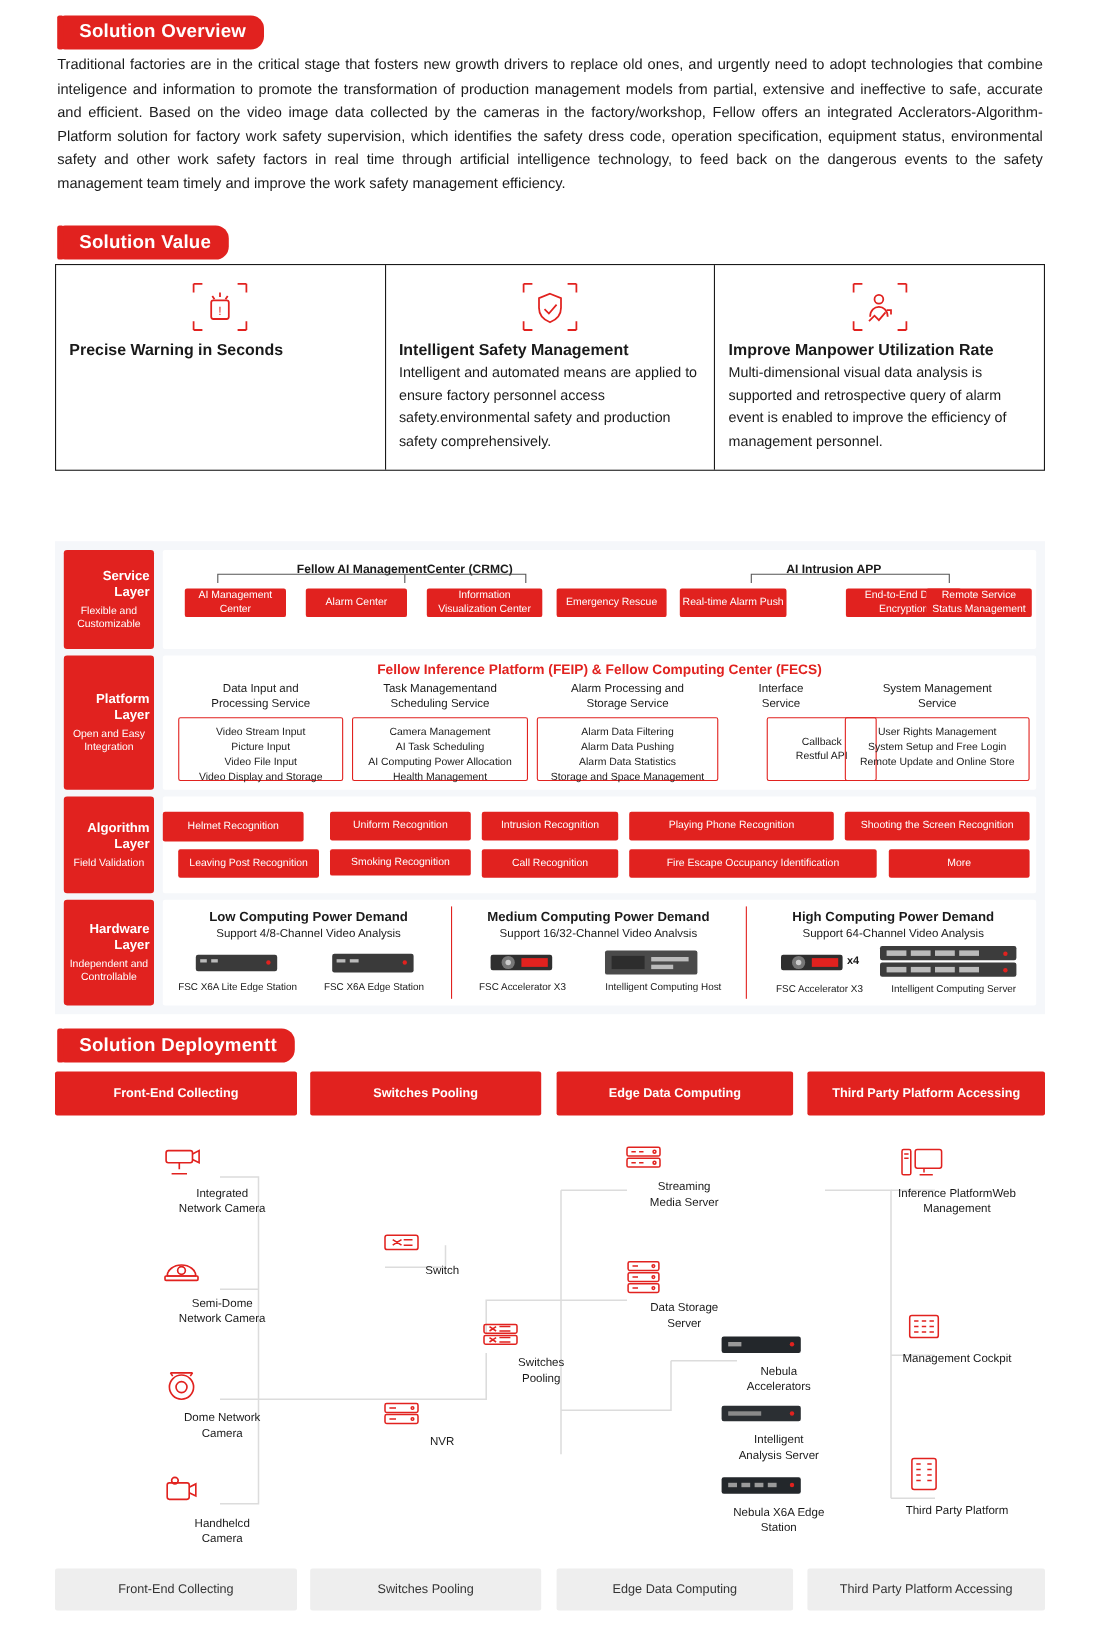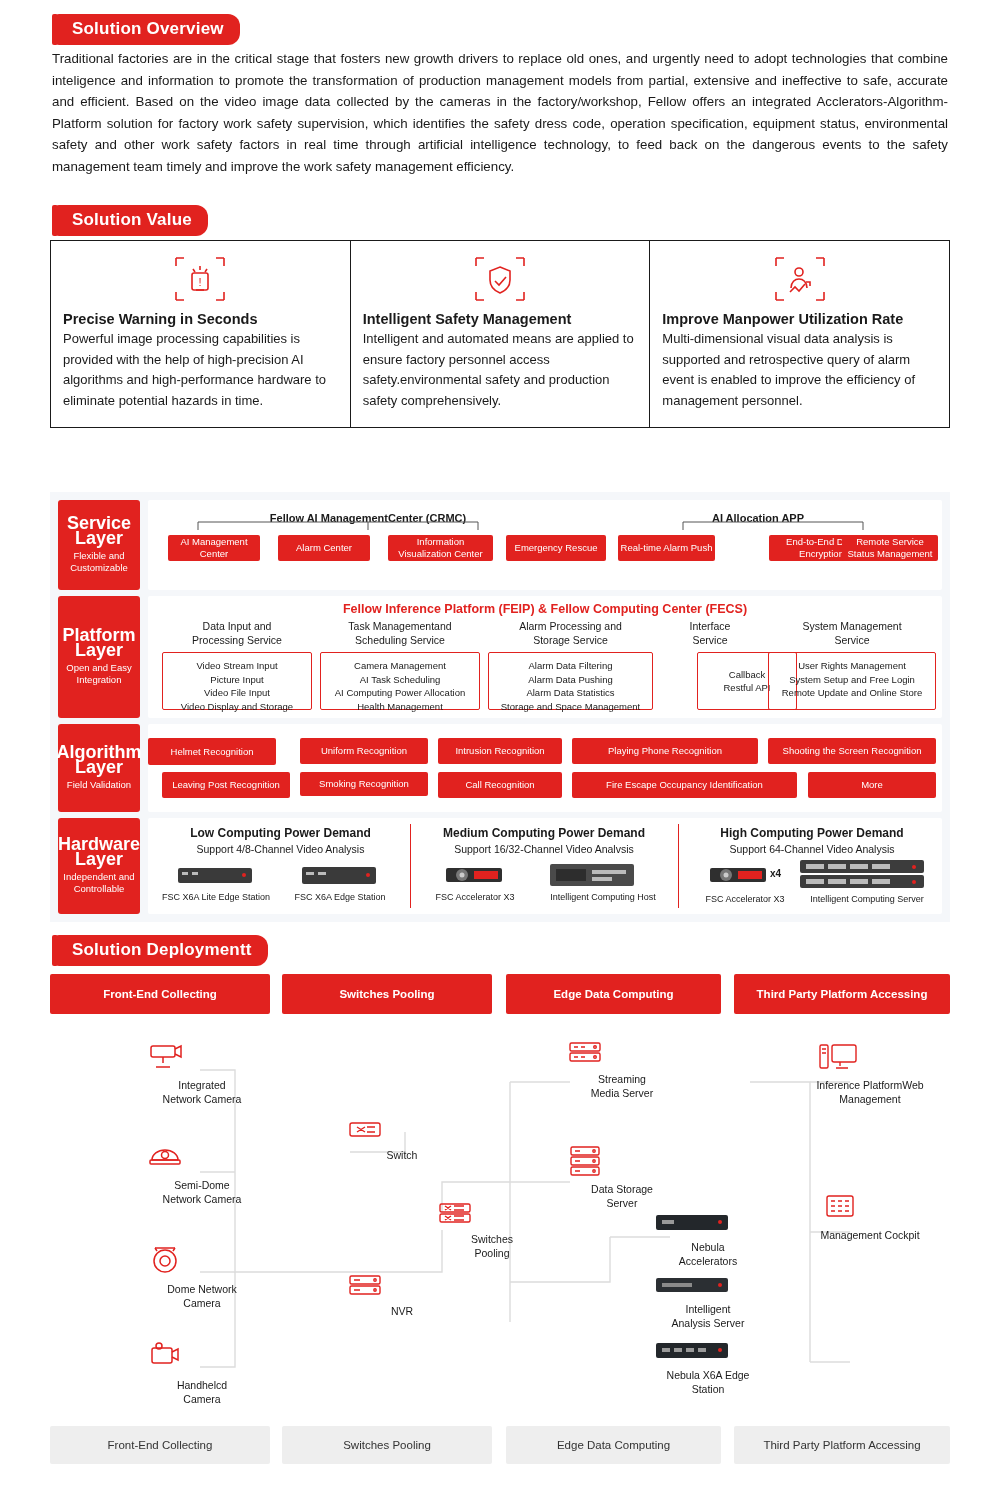--- a/index.html
+++ b/index.html
@@ -51,21 +51,21 @@
   .arch-wrap{
     position:absolute; left:50px; top:492px; width:900px; height:430px;
     background:#f5f7fa;
   }
   .arch-row{ position:absolute; left:8px; right:8px; display:flex; }
   .arch-label{
     width:82px; min-height:100%; background:#e1221f; color:#fff;
     border-radius:3px; text-align:center; padding:10px 4px;
     display:flex; flex-direction:column; justify-content:center; align-items:center;
   }
-  .arch-label .l1{ font-size:18px; font-weight:bold; line-height:15px;}
+  .arch-label .l1{ font-size:12px; font-weight:bold; line-height:15px;text-align:right;}
   .arch-label .l2{ font-size:9.5px; line-height:12.5px; margin-top:4px; font-weight:normal;}
   .arch-body{ flex:1; margin-left:8px; background:#ffffff; position:relative; border-radius:2px;}
 
   .red-chip{
     background:#e1221f; color:#fff; font-size:9.5px; text-align:center;
     border-radius:2px; display:flex; align-items:center; justify-content:center;
     line-height:12px; padding:3px 2px;
   }
   .grp-title{ font-size:11px; font-weight:bold; text-align:center; color:#1a1a1a;}
   .plat-title{ font-size:12.5px; font-weight:bold; color:#e1221f; text-align:center;}
@@ -118,21 +118,20 @@
             <path d="M4 46 H12 M4 46 V38"></path>
               <path d="M52 46 H44 M52 46 V38"></path>
             <rect x="20" y="19" width="16" height="17" rx="2"></rect>
             <path d="M28 12 v4 M21 15 l2 3 M35 15 l-2 3"></path>
             <path d="M24 36 h8"></path>
           </g>
           <text x="28" y="32" font-size="11" fill="#e1221f" text-anchor="middle" font-family="Liberation Sans, sans-serif">!</text>
         </svg>
       </div>
       <div class="value-title">Precise Warning in Seconds</div>
-      <div class="value-desc">Powerful image processing capabilities is provided with the help of high-precision AI algorithms and high-performance hardware to eliminate potential hazards in time.</div>
     </div>
 
     <div class="value-card">
       <div class="value-icon">
         <svg width="56" height="50" viewBox="0 0 56 50">
           <g fill="none" stroke="#e1221f" stroke-width="1.6">
             <path d="M4 4 H12 M4 4 V12"></path>
               <path d="M52 4 H44 M52 4 V12"></path>
             <path d="M4 46 H12 M4 46 V38"></path>
               <path d="M52 46 H44 M52 46 V38"></path>
@@ -169,21 +168,21 @@
 
   <div class="arch-wrap">
 
     <div class="arch-row" style="top:8px; height:90px;">
       <div class="arch-label">
         <div class="l1">Service Layer</div>
         <div class="l2">Flexible and Customizable</div>
       </div>
       <div class="arch-body">
         <div class="grp-title" style="position:absolute; left:40px; top:12px; width:360px;">Fellow AI ManagementCenter (CRMC)</div>
-        <div class="grp-title" style="position:absolute; left:470px; top:12px; width:280px;">AI Allocation APP</div>
+        <div class="grp-title" style="position:absolute; left:470px; top:12px; width:280px;">AI Intrusion APP</div>
 
         <svg style="position:absolute;left:0;top:0;" width="790" height="90">
           <g stroke="#555" stroke-width="1" fill="none">
             <path d="M50 30 V22 H330 V30"></path>
             <path d="M535 30 V22 H715 V30"></path>
             <path d="M220 30 V22"></path>
           </g>
         </svg>
 
         <div class="red-chip" style="position:absolute; left:20px; top:35px; width:92px; height:26px;">AI Management Center</div>
@@ -527,20 +526,29 @@
       <div class="node" style="left:760px; top:168px;">
         <svg width="60" height="34" viewBox="0 0 60 34">
           <g stroke="#e1221f" stroke-width="1.4" fill="none">
             <rect x="17" y="6" width="26" height="20" rx="2"></rect>
             <path d="M21 11 h4 M28 11 h4 M35 11 h4 M21 16 h4 M28 16 h4 M35 16 h4 M21 21 h4 M28 21 h4 M35 21 h4"></path>
           </g>
         </svg>
         <div class="cap">Management Cockpit</div>
       </div>
 
+      <div class="node" style="left:760px; top:300px;">
+        <svg width="60" height="40" viewBox="0 0 60 40">
+          <g stroke="#e1221f" stroke-width="1.4" fill="none">
+            <rect x="19" y="4" width="22" height="28" rx="2"></rect>
+            <path d="M23 9 h4 M33 9 h4 M23 14 h4 M33 14 h4 M23 19 h4 M33 19 h4 M23 24 h4 M33 24 h4"></path>
+          </g>
+        </svg>
+        <div class="cap">Third Party Platform</div>
+      </div>
     </div>
 
     <div class="dep-foot" style="left:0px;   width:220px;">Front-End Collecting</div>
     <div class="dep-foot" style="left:232px; width:210px;">Switches Pooling</div>
     <div class="dep-foot" style="left:456px; width:215px;">Edge Data Computing</div>
     <div class="dep-foot" style="left:684px; width:216px;">Third Party Platform Accessing</div>
   </div>
 
 </div>
 

